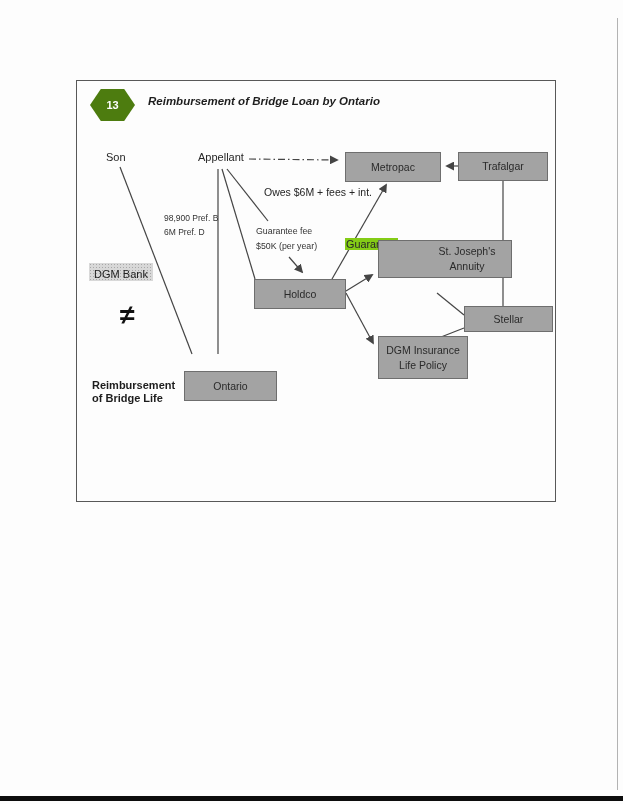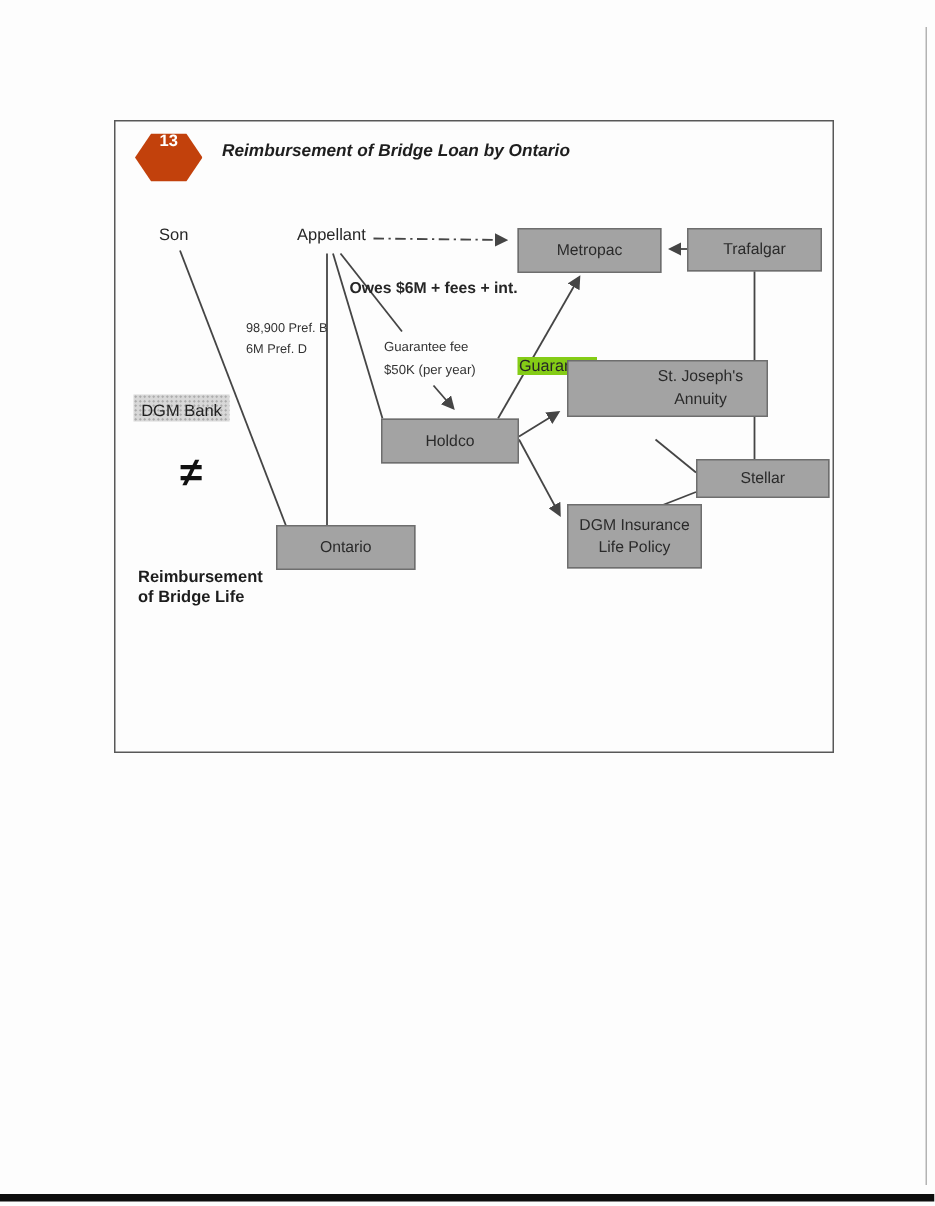--- a/index.html
+++ b/index.html
@@ -10,44 +10,44 @@
     color:#2e2e2e;
   }
   .abs{position:absolute;}
   
   .bottom-bar{left:0;top:796px;width:623px;height:5px;background:#0d0d0d;}
   .right-edge{left:617px;top:18px;width:1px;height:772px;background:#b3b3b3;}
   
   .frame{left:76px;top:80px;width:478px;height:420px;border:1.5px solid #585858;background:transparent;}
   
   .badge{
-    left:90px;top:88px;width:45px;height:34px;background:#c2410c;
+    left:90px;top:88px;width:45px;height:34px;background:#4d7c0f;
     clip-path:polygon(0% 50%, 24% 3%, 76% 3%, 100% 50%, 76% 97%, 24% 97%);
-    display:flex;justify-content:center;
+    display:flex;align-items:center;justify-content:center;
     color:#fff;font-size:11px;font-weight:bold;
   }
   .title{left:148px;top:95px;font-size:11.5px;font-weight:bold;font-style:italic;color:#1e1e1e;}
   
   .node{
     border:1.4px solid #6e6e6e;background:#a3a3a3;
     display:flex;flex-direction:column;align-items:center;justify-content:center;
     font-size:10.5px;color:#2a2a2a;text-align:center;line-height:15px;
   }
   .n-metropac{left:345px;top:152px;width:94px;height:28px;}
   .n-trafalgar{left:458px;top:152px;width:88px;height:27px;}
   .n-holdco{left:254px;top:279px;width:90px;height:28px;}
-  .n-ontario{left:184px;top:350px;width:91px;height:28px;}
+  .n-ontario{left:184px;top:371px;width:91px;height:28px;}
   .n-stjosephs{left:378px;top:240px;width:88px;height:36px;padding-left:44px;}
   .n-stellar{left:464px;top:306px;width:87px;height:24px;}
   .n-dgmins{left:378px;top:336px;width:88px;height:41px;}
   
   .lbl{font-size:11px;color:#262626;white-space:nowrap;}
   .l-son{left:106px;top:151px;}
   .l-appellant{left:198px;top:151px;}
-  .l-owes{left:233px;top:186px;font-size:10.5px;font-weight:bold;}
+  .l-owes{left:264px;top:186px;font-size:10.5px;}
   .l-pref{left:164px;top:211px;font-size:8.5px;line-height:14px;white-space:nowrap;color:#333;}
   .l-gfee{left:256px;top:224px;font-size:8.8px;line-height:15px;white-space:nowrap;color:#333;}
   .l-guarantee{left:345px;top:238px;font-size:10.8px;background:#84cc16;padding:0 1px;}
   .l-dgmbank{
     left:89px;top:263px;width:64px;height:18px;
     background-color:#d8d8d8;
     background-image:radial-gradient(circle,#a8a8a8 0.6px, rgba(0,0,0,0) 0.7px);
     background-size:3px 3px;
     font-size:11px;text-align:center;padding-top:5px;box-sizing:border-box;color:#222;
   }

